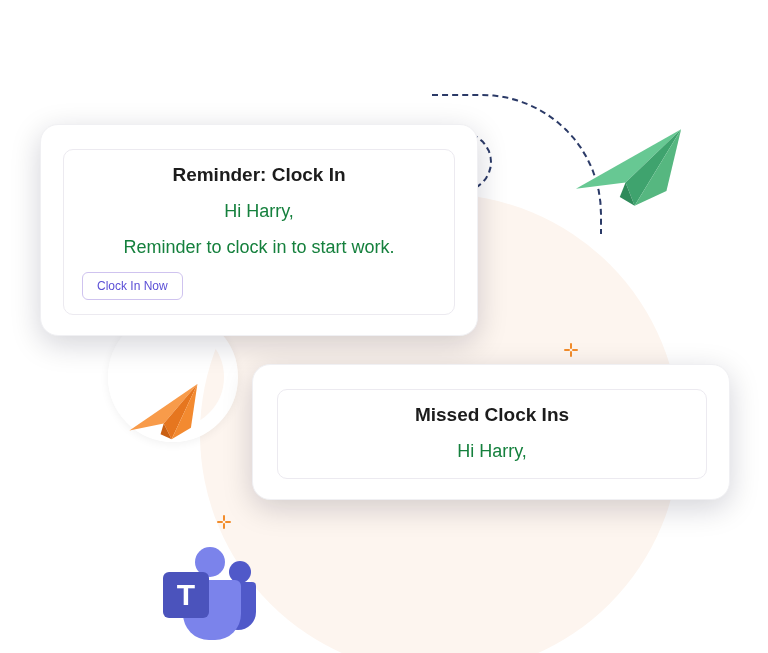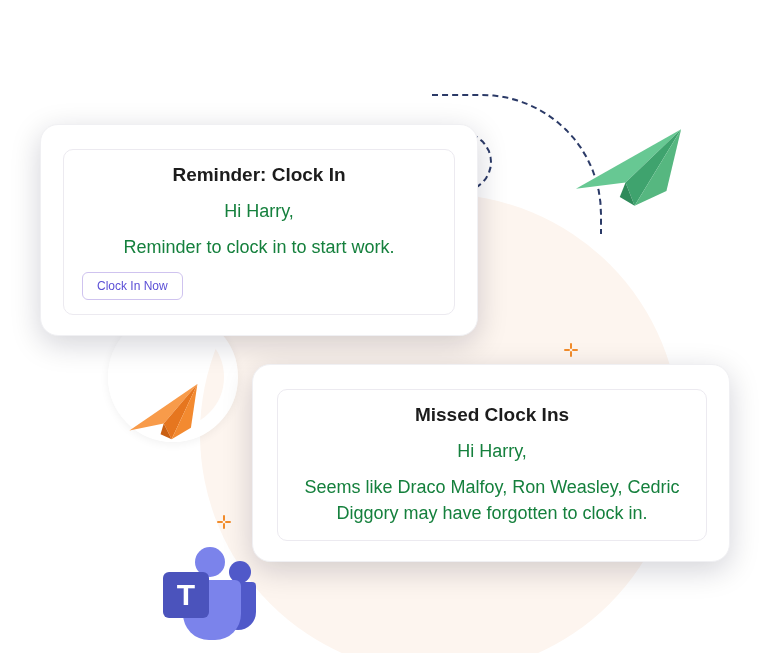--- a/index.html
+++ b/index.html
@@ -172,21 +172,20 @@
       <div style="text-align:left;">
         <button class="card-btn">Clock In Now</button>
       </div>
     </div>
   </div>
 
   <div class="card card-missed">
     <div class="card-inner">
       <h2>Missed Clock Ins</h2>
       <p>Hi Harry,</p>
-      <p>Seems like Draco Malfoy, Ron Weasley, Cedric Diggory may have forgotten to clock in.</p>
     </div>
   </div>
 
   <span class="plane-green">
     <svg width="120" height="100" viewBox="0 0 120 100">
       <polygon points="5,60 115,10 55,58" fill="#67c893"></polygon>
       <polygon points="115,10 55,58 62,82" fill="#3fa36e"></polygon>
       <polygon points="115,10 62,82 95,70" fill="#56b780"></polygon>
       <polygon points="55,58 62,82 48,72" fill="#2e8a5a"></polygon>
     </svg>

